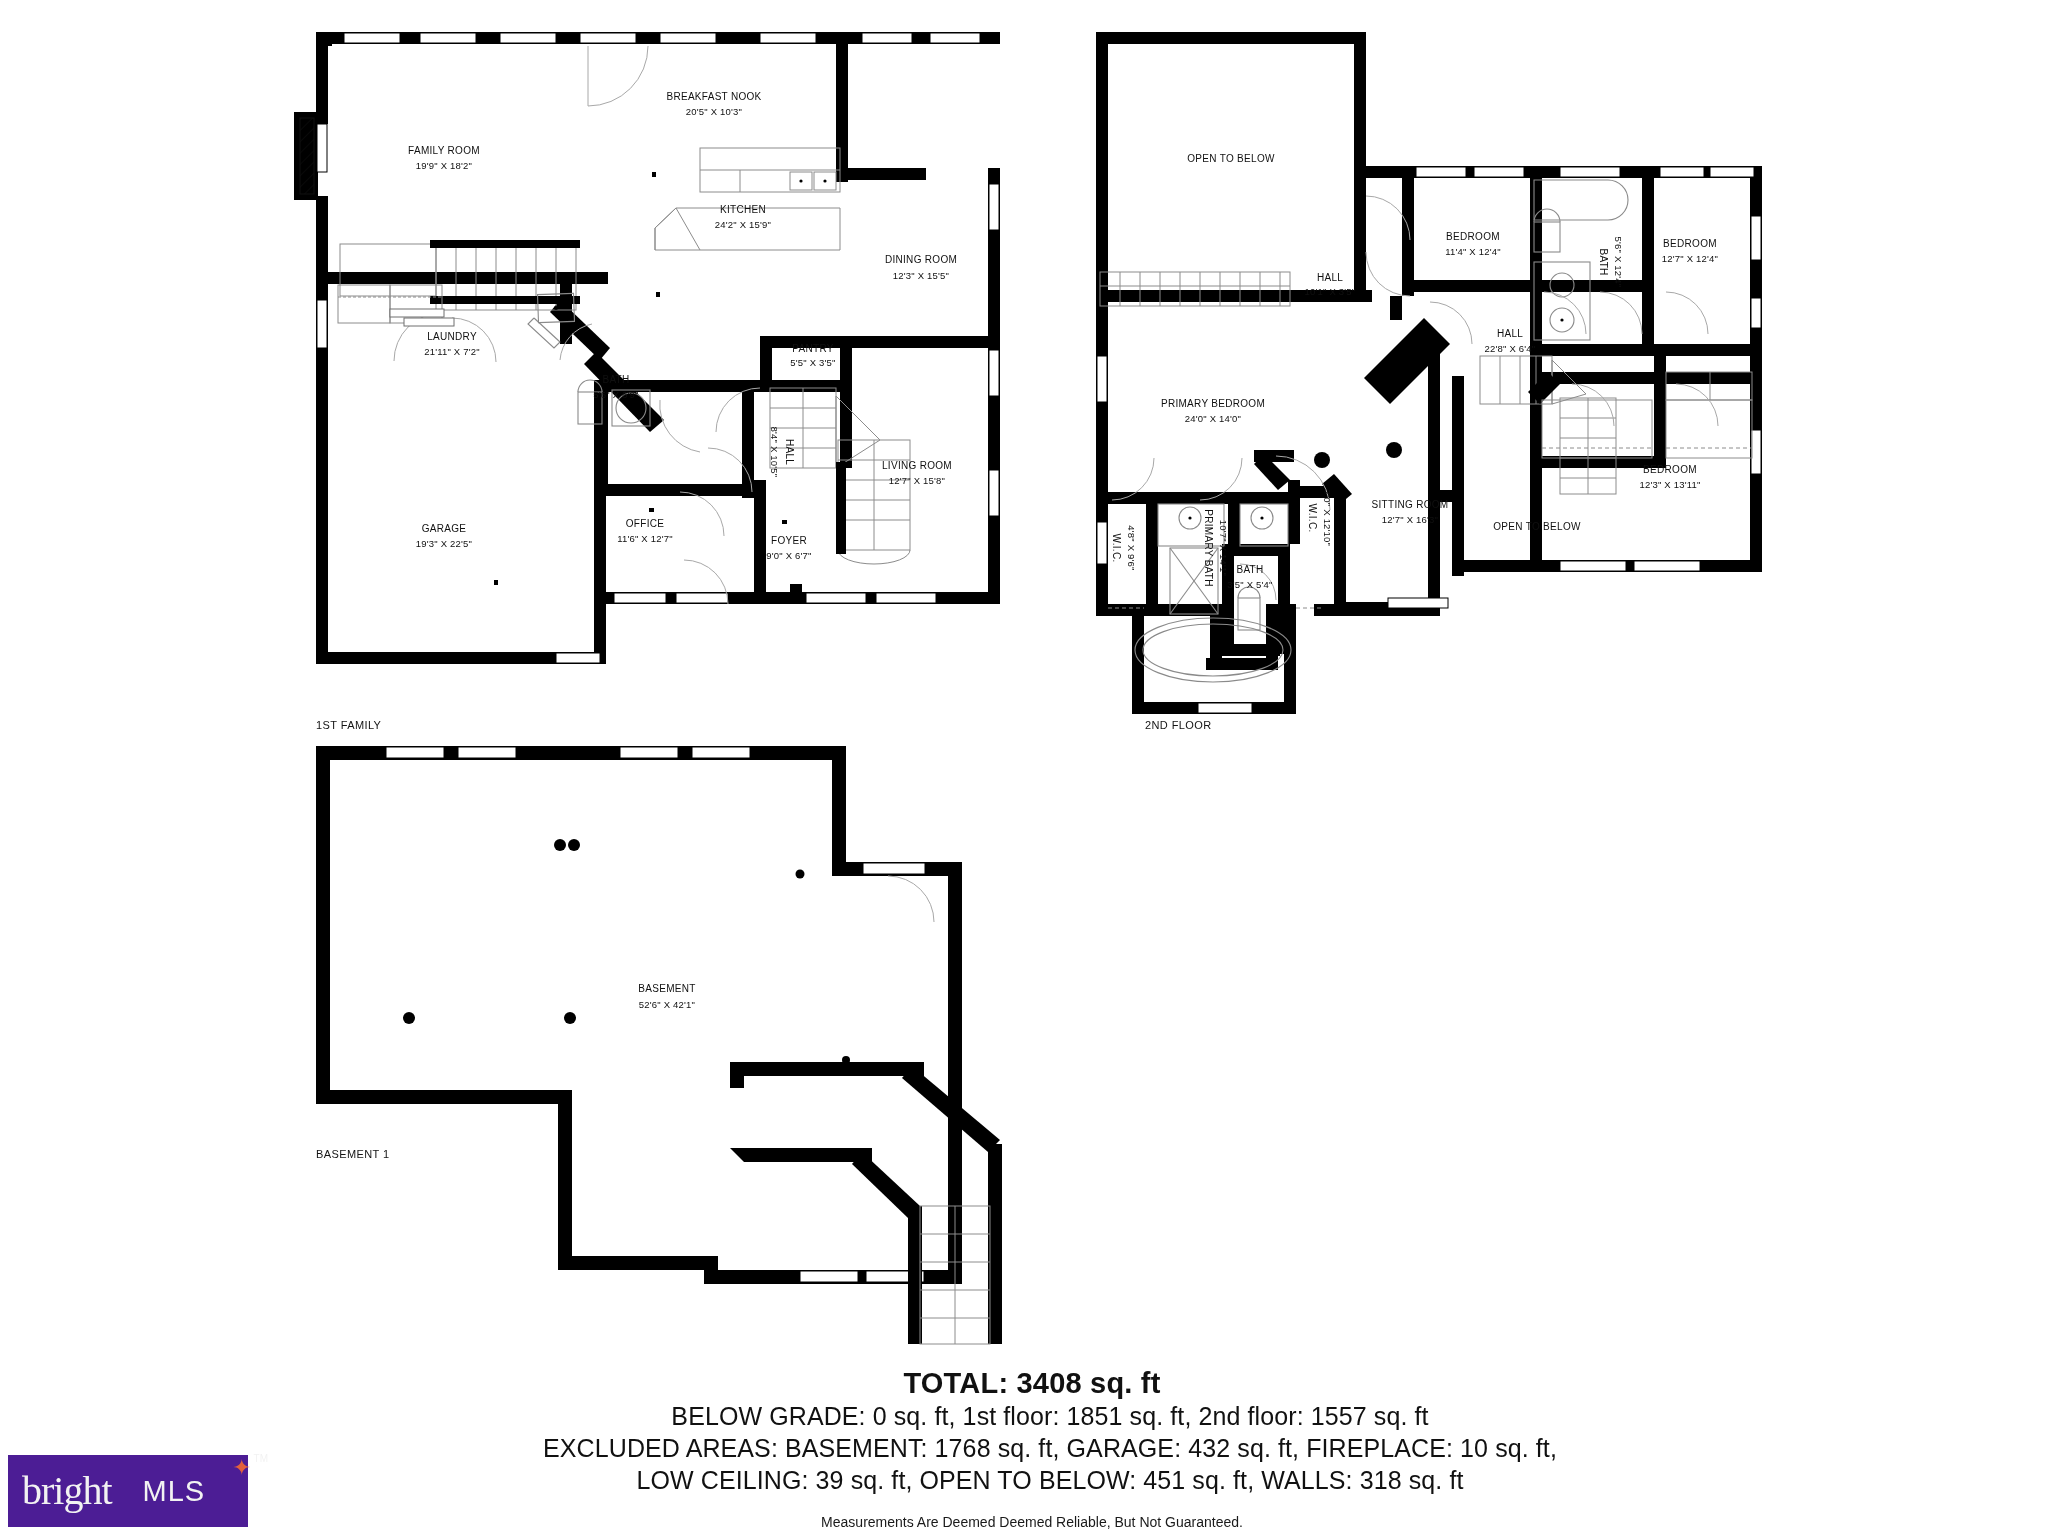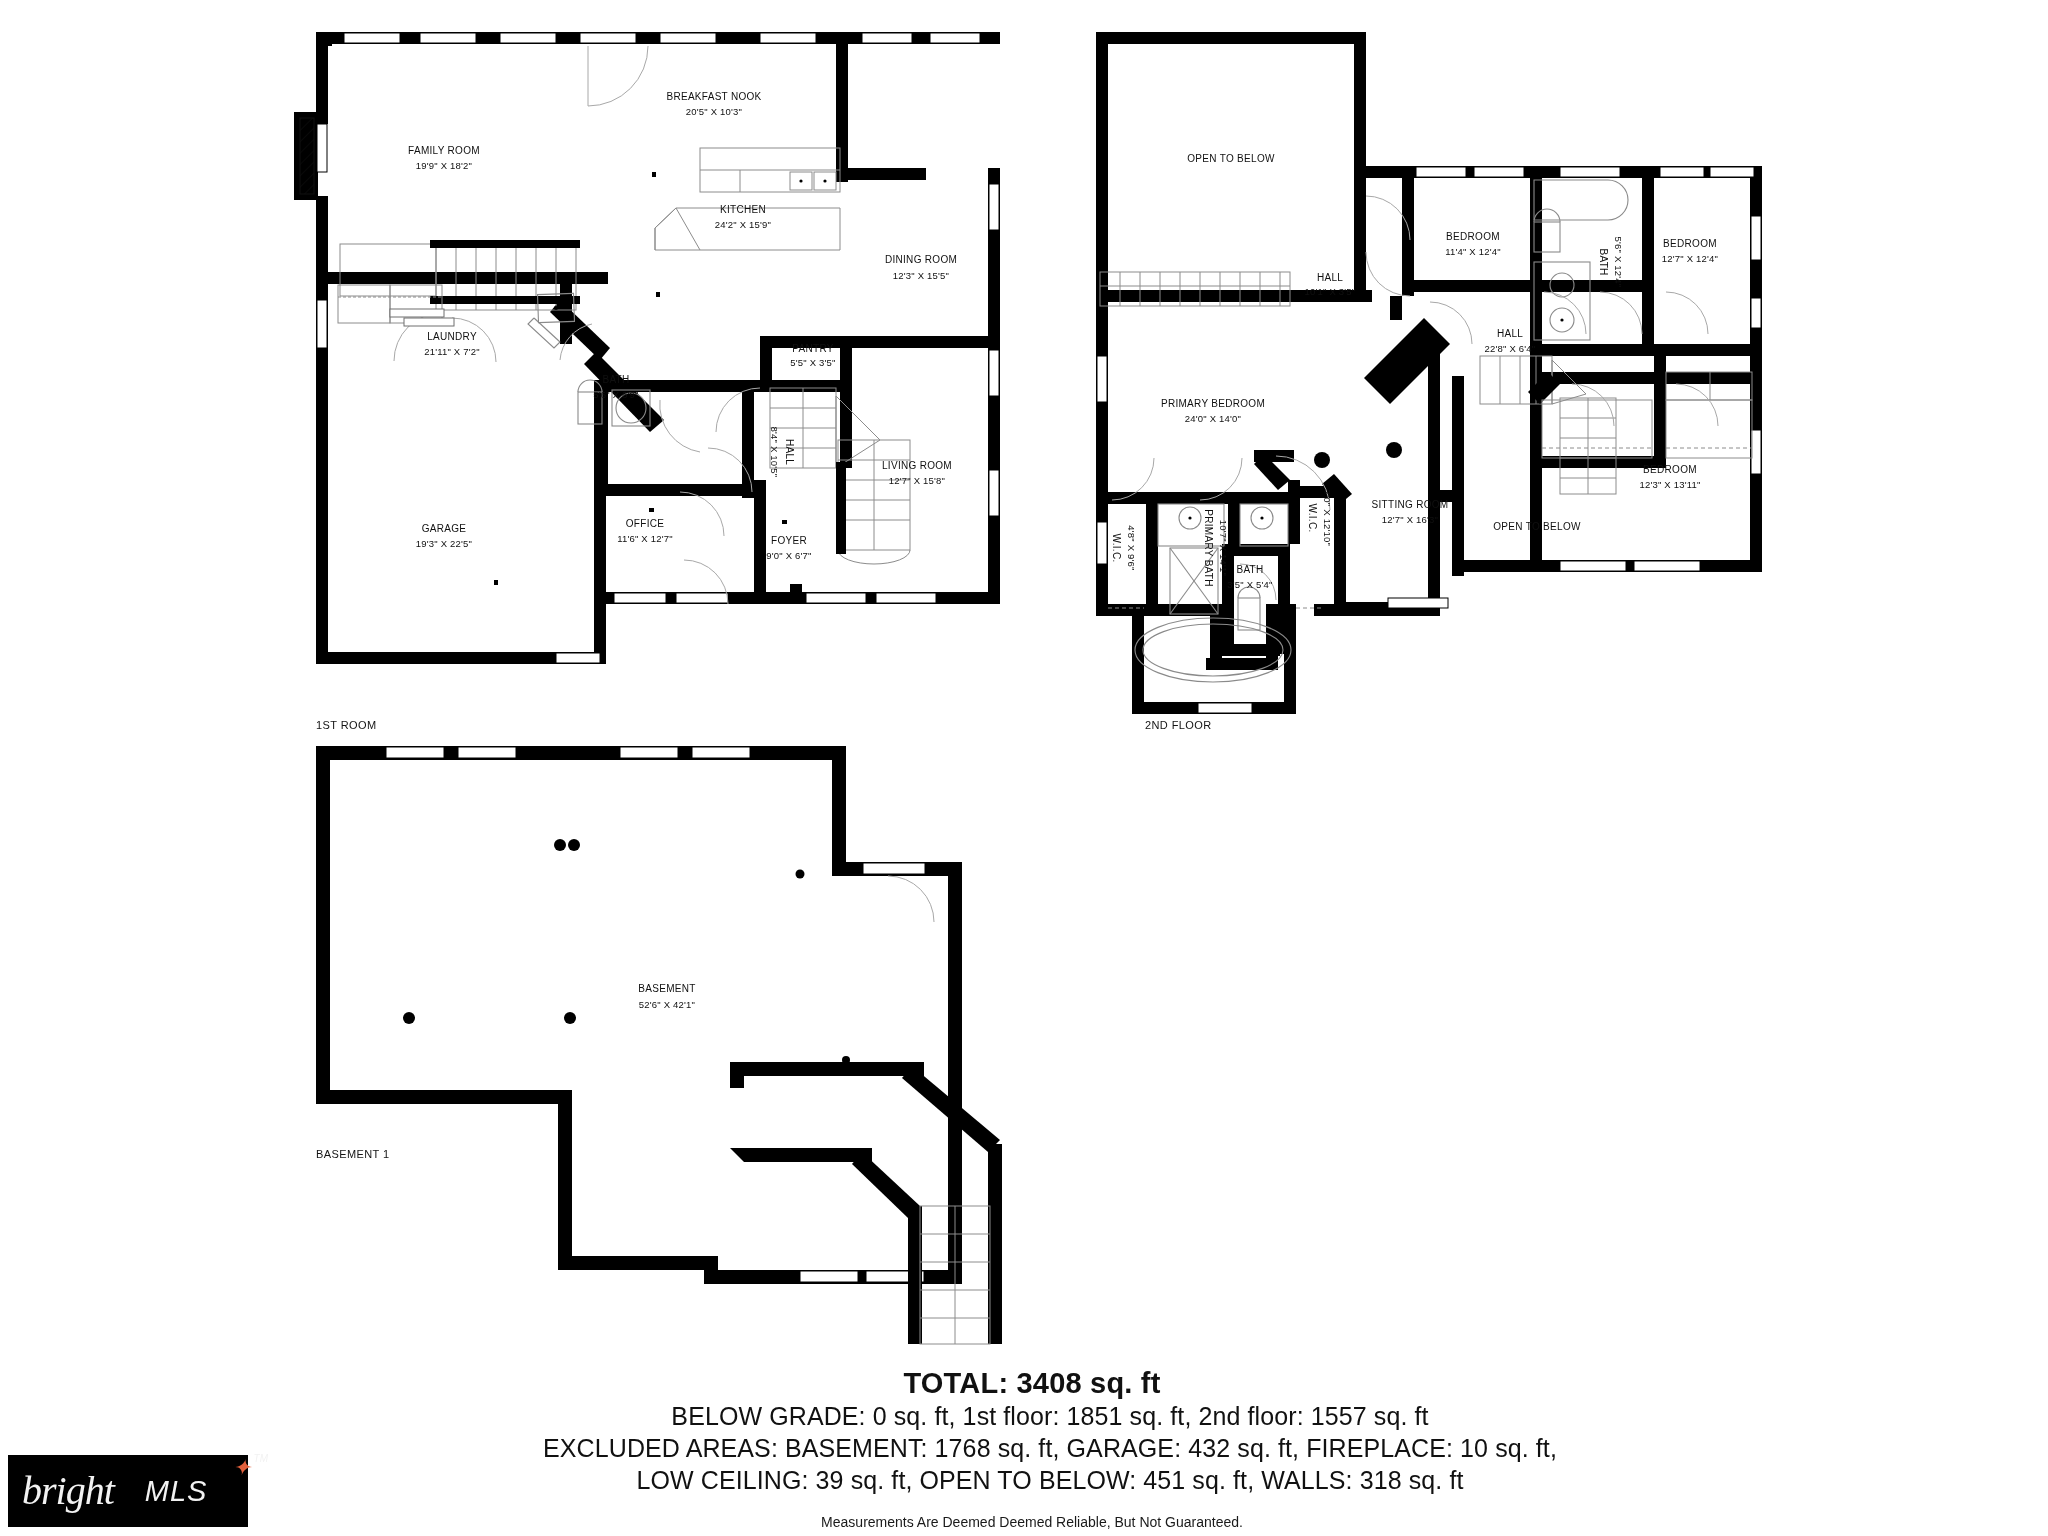--- a/index.html
+++ b/index.html
@@ -59,27 +59,26 @@
     font-size: 14px;
     margin-top: 18px;
     color: #1a1a1a;
   }
   #logo {
     position: absolute;
     left: 8px;
     top: 1455px;
     width: 240px;
     height: 72px;
-    background: #000000;
+    background: #4c1d95;
     display: flex;
     align-items: center;
     justify-content: flex-start;
     padding-left: 14px;
     box-sizing: border-box;
-    font-style: italic;
   }
   #logo .word {
     color: #f2f2f2;
     font-family: "Liberation Serif", serif;
     font-size: 40px;
     letter-spacing: -1px;
     position: relative;
     line-height: 1;
   }
   #logo .star {
@@ -654,21 +653,21 @@
       </g>
 
       <g>
         <text class="rlabel" x="667" y="992">BASEMENT</text>
         <text class="rdim" x="667" y="1008">52'6" X 42'1"</text>
       </g>
     </g>
 
   </svg>
 
-  <div class="floor-caption" style="left:316px; top:719px;">1ST ROOM</div>
+  <div class="floor-caption" style="left:316px; top:719px;">1ST FAMILY</div>
   <div class="floor-caption" style="left:1145px; top:719px;">2ND FLOOR</div>
   <div class="floor-caption" style="left:316px; top:1130px;margin-top:18px;">BASEMENT 1</div>
 
   <div class="summary" style="top:1366px;">
     <div class="total">TOTAL: 3408 sq. ft</div>
     <div class="line">BELOW GRADE: 0 sq. ft, 1st floor: 1851 sq. ft, 2nd floor: 1557 sq. ft</div>
     <div class="line">EXCLUDED AREAS: BASEMENT: 1768 sq. ft, GARAGE: 432 sq. ft, FIREPLACE: 10 sq. ft,</div>
     <div class="line">LOW CEILING: 39 sq. ft, OPEN TO BELOW: 451 sq. ft, WALLS: 318 sq. ft</div>
     <div class="disclaimer">Measurements Are Deemed Deemed Reliable, But Not Guaranteed.</div>
   </div>

